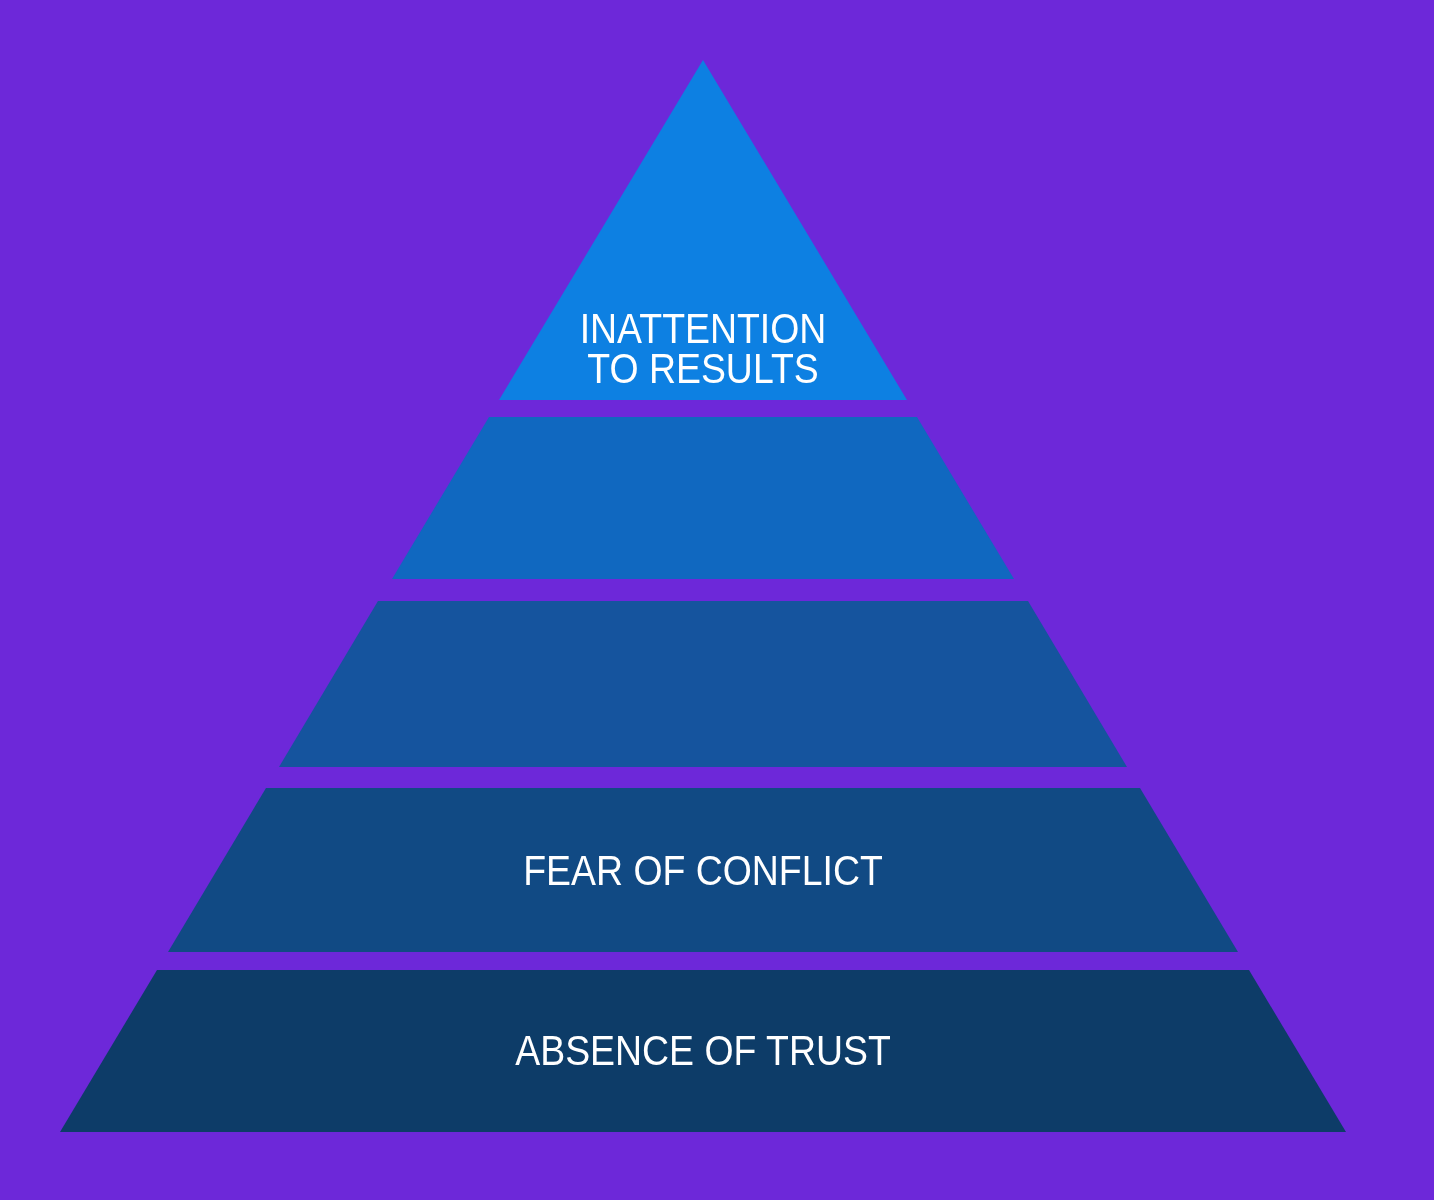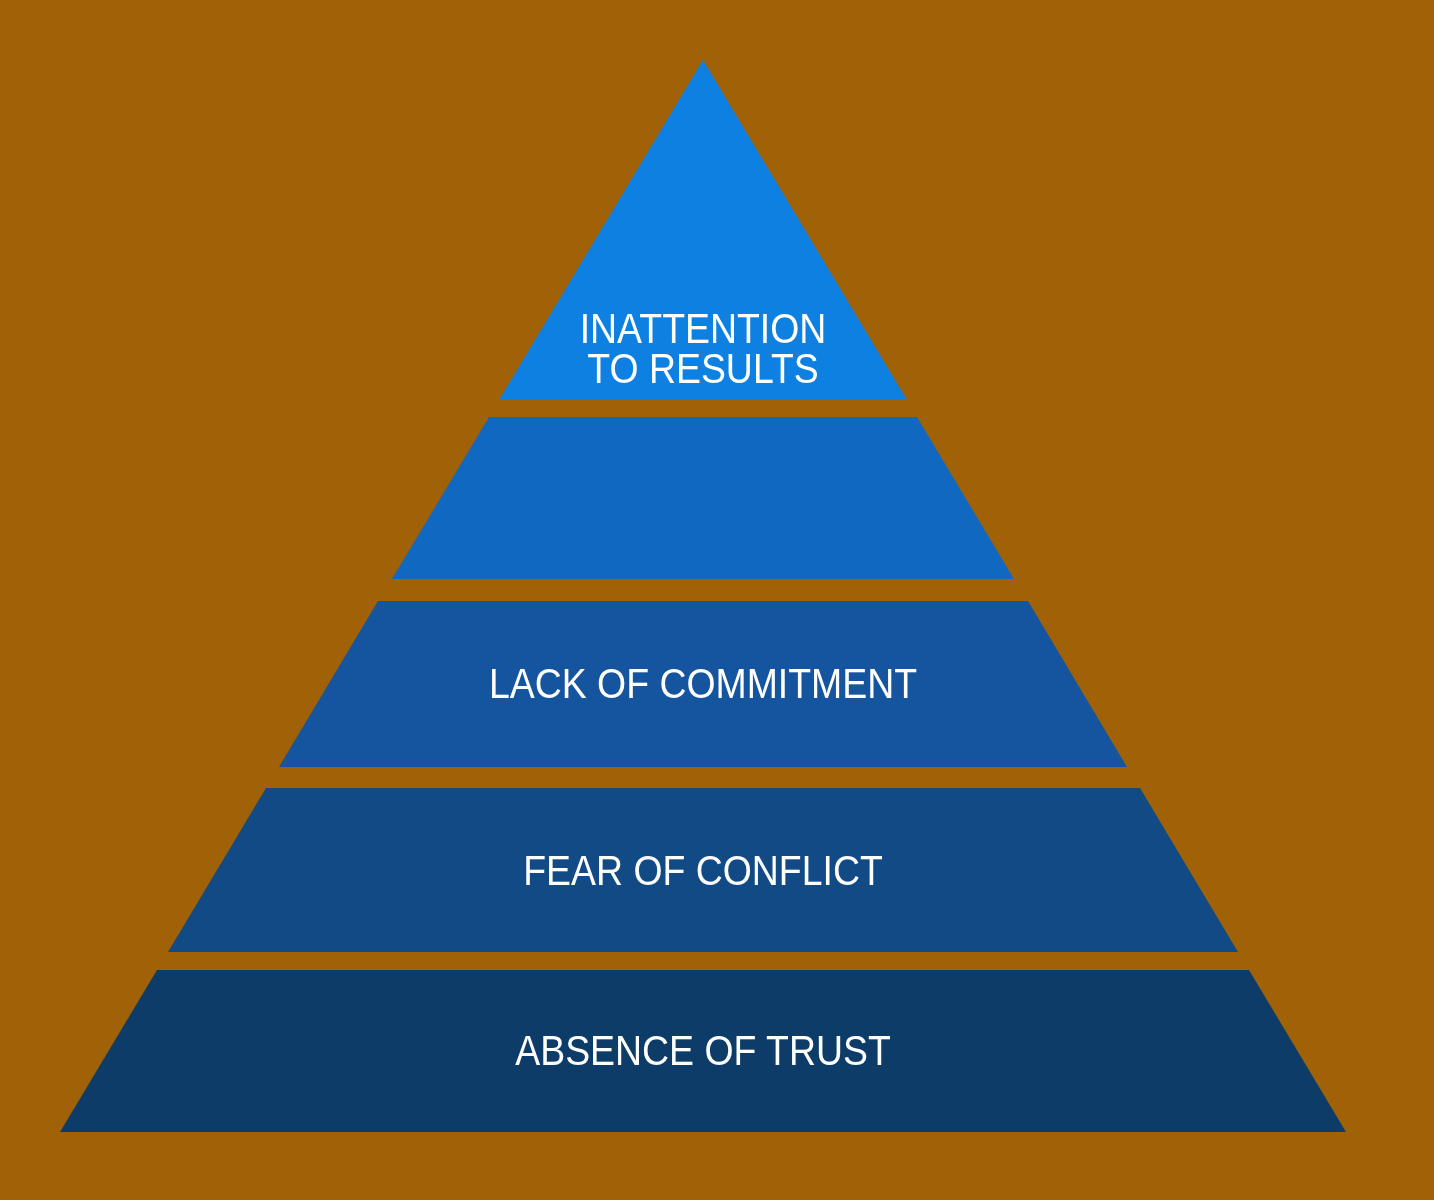--- a/index.html
+++ b/index.html
@@ -9,21 +9,21 @@
   body {
     width: 1434px;
     height: 1200px;
     background: #ffffff;
     font-family: "Liberation Sans", sans-serif;
   }
   .canvas {
     position: relative;
     width: 1434px;
     height: 1200px;
-    background: #a16207;
+    background: #6d28d9;
     overflow: hidden;
   }
   .pyr {
     position: absolute;
     left: 0;
     top: 0;
     width: 1434px;
     height: 1200px;
     display: block;
   }
@@ -64,25 +64,20 @@
   </svg>
 
   <div class="label lbl-1">
     <span class="squeeze">
       <div>INATTENTION</div>
       <div>TO RESULTS</div>
     </span>
   </div>
 
 
-  <div class="label lbl-3">
-    <span class="squeeze">
-      <div>LACK OF COMMITMENT</div>
-    </span>
-  </div>
 
   <div class="label lbl-5">
     <span class="squeeze">
       <div>ABSENCE OF TRUST</div>
     </span>
   </div>
 
   <div class="label lbl-4">
     <span class="squeeze">
       <div>FEAR OF CONFLICT</div>

